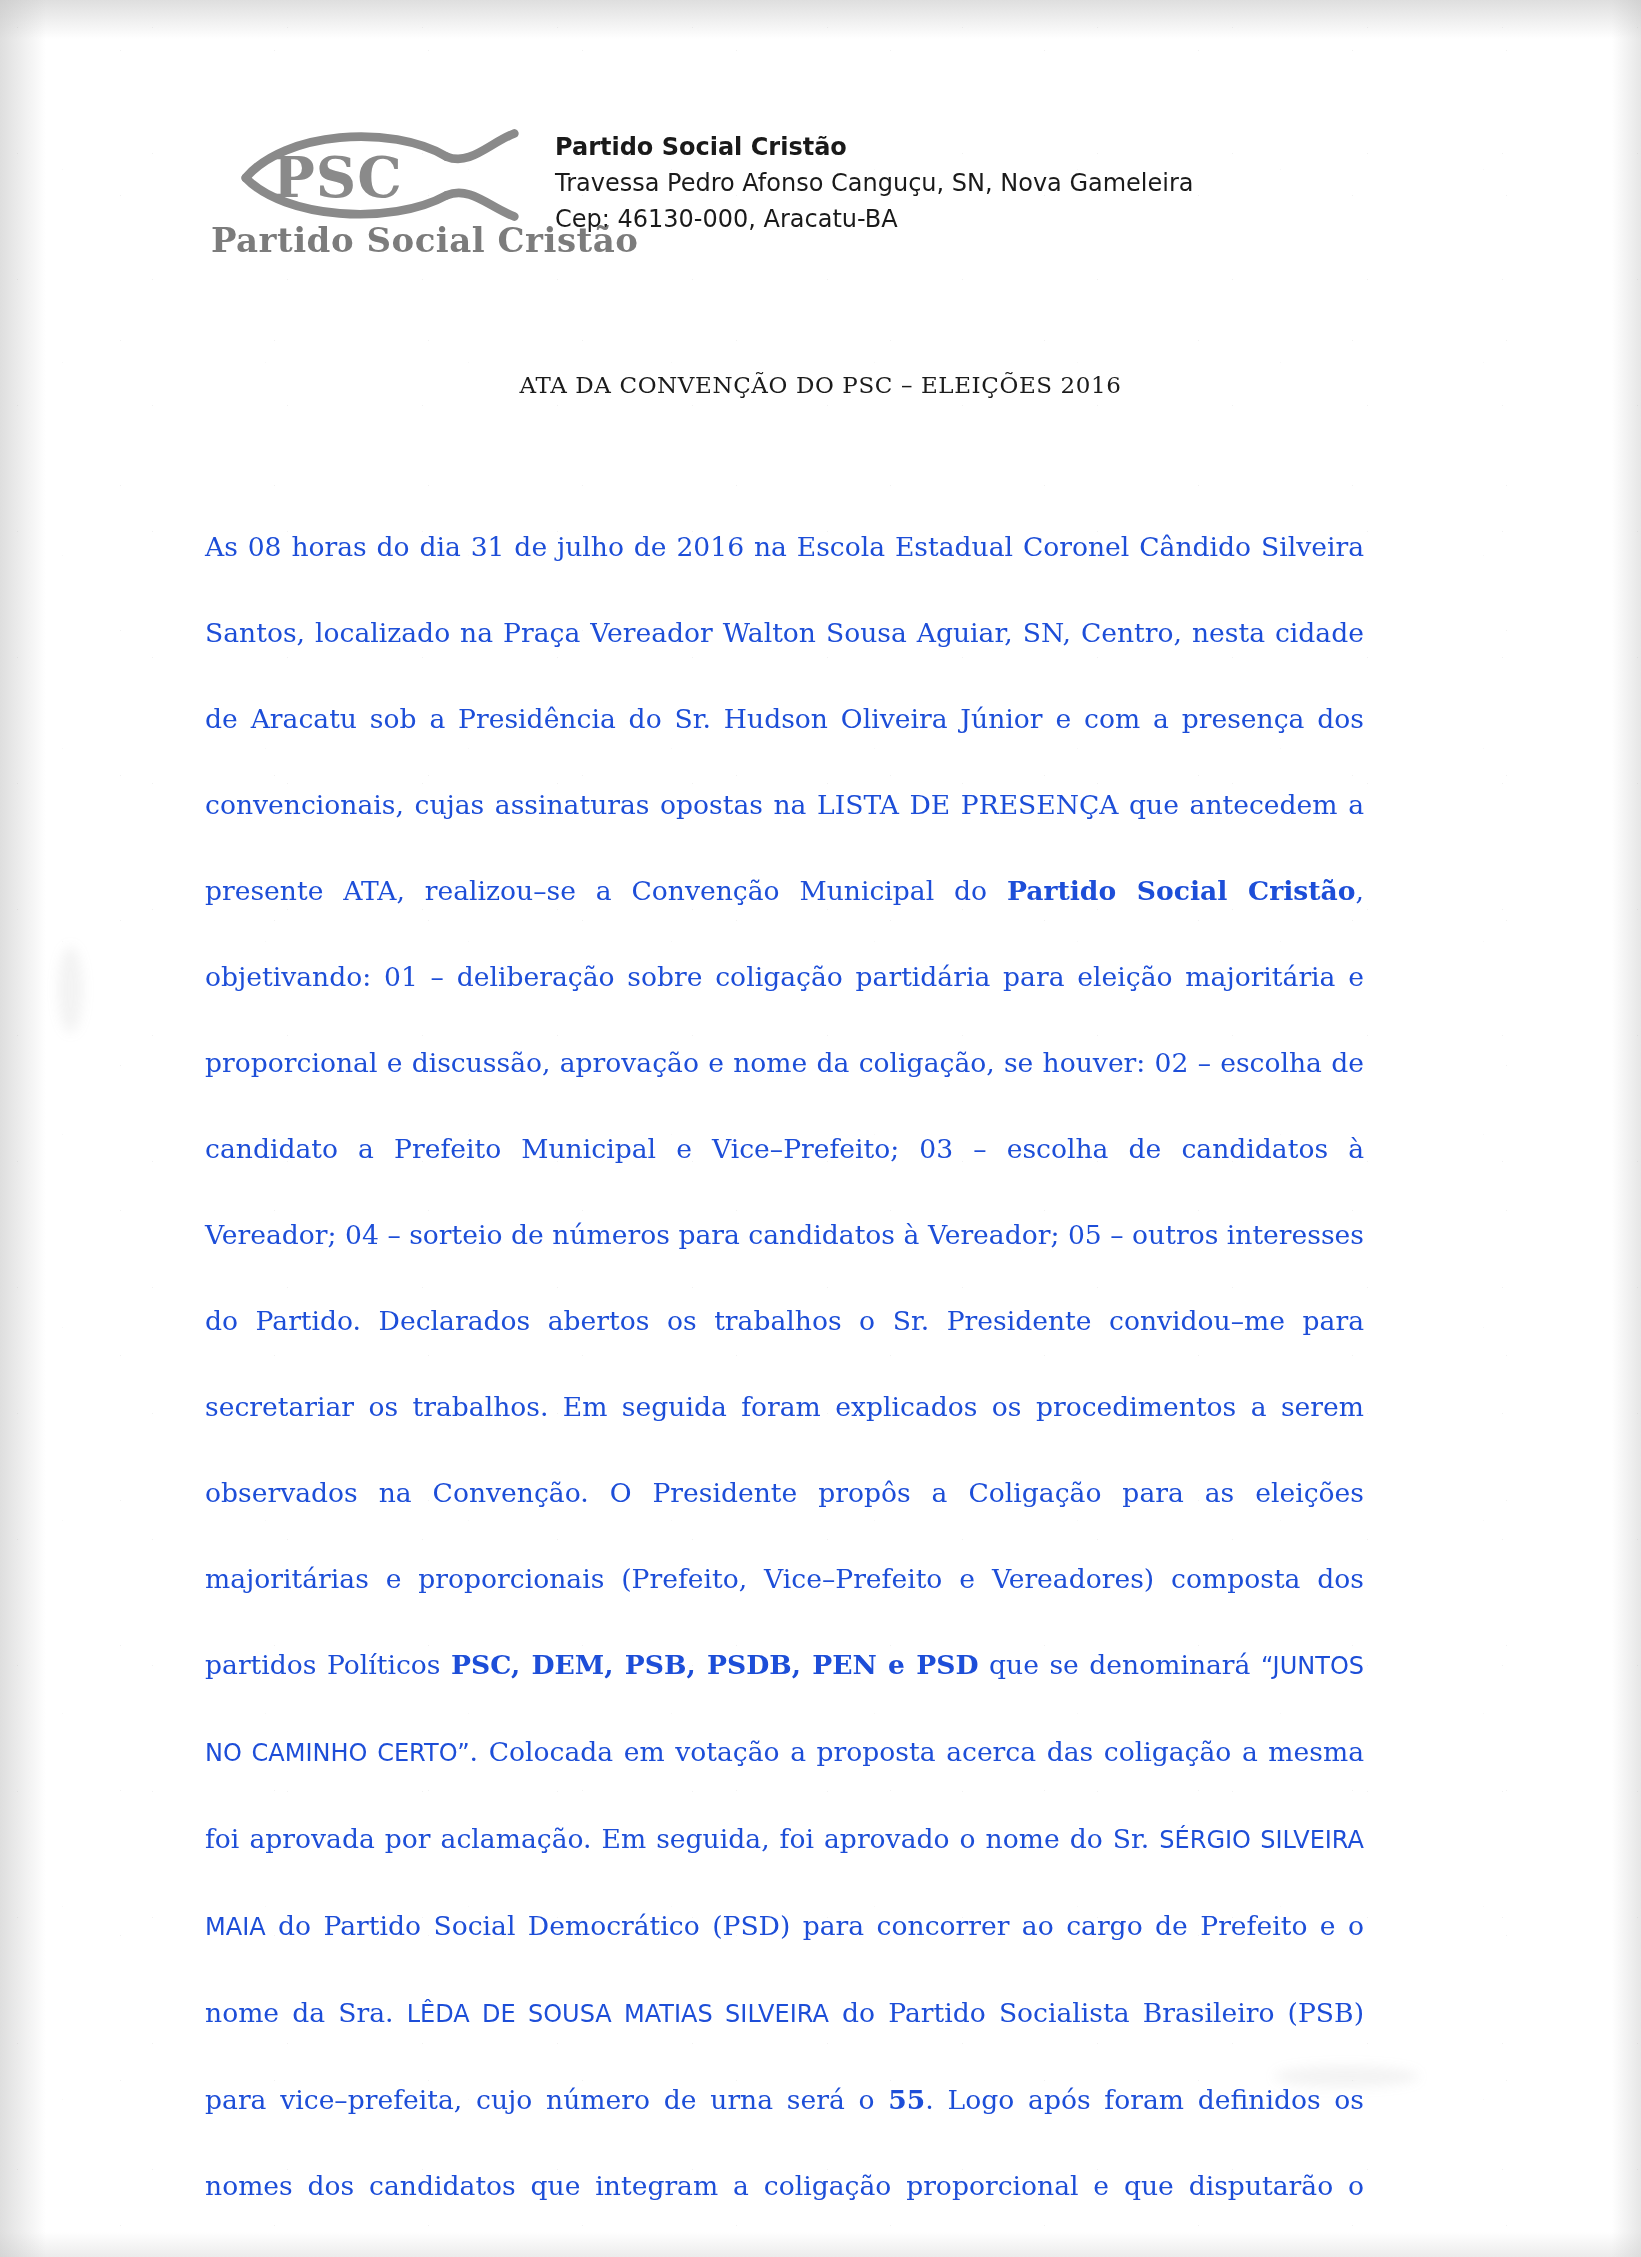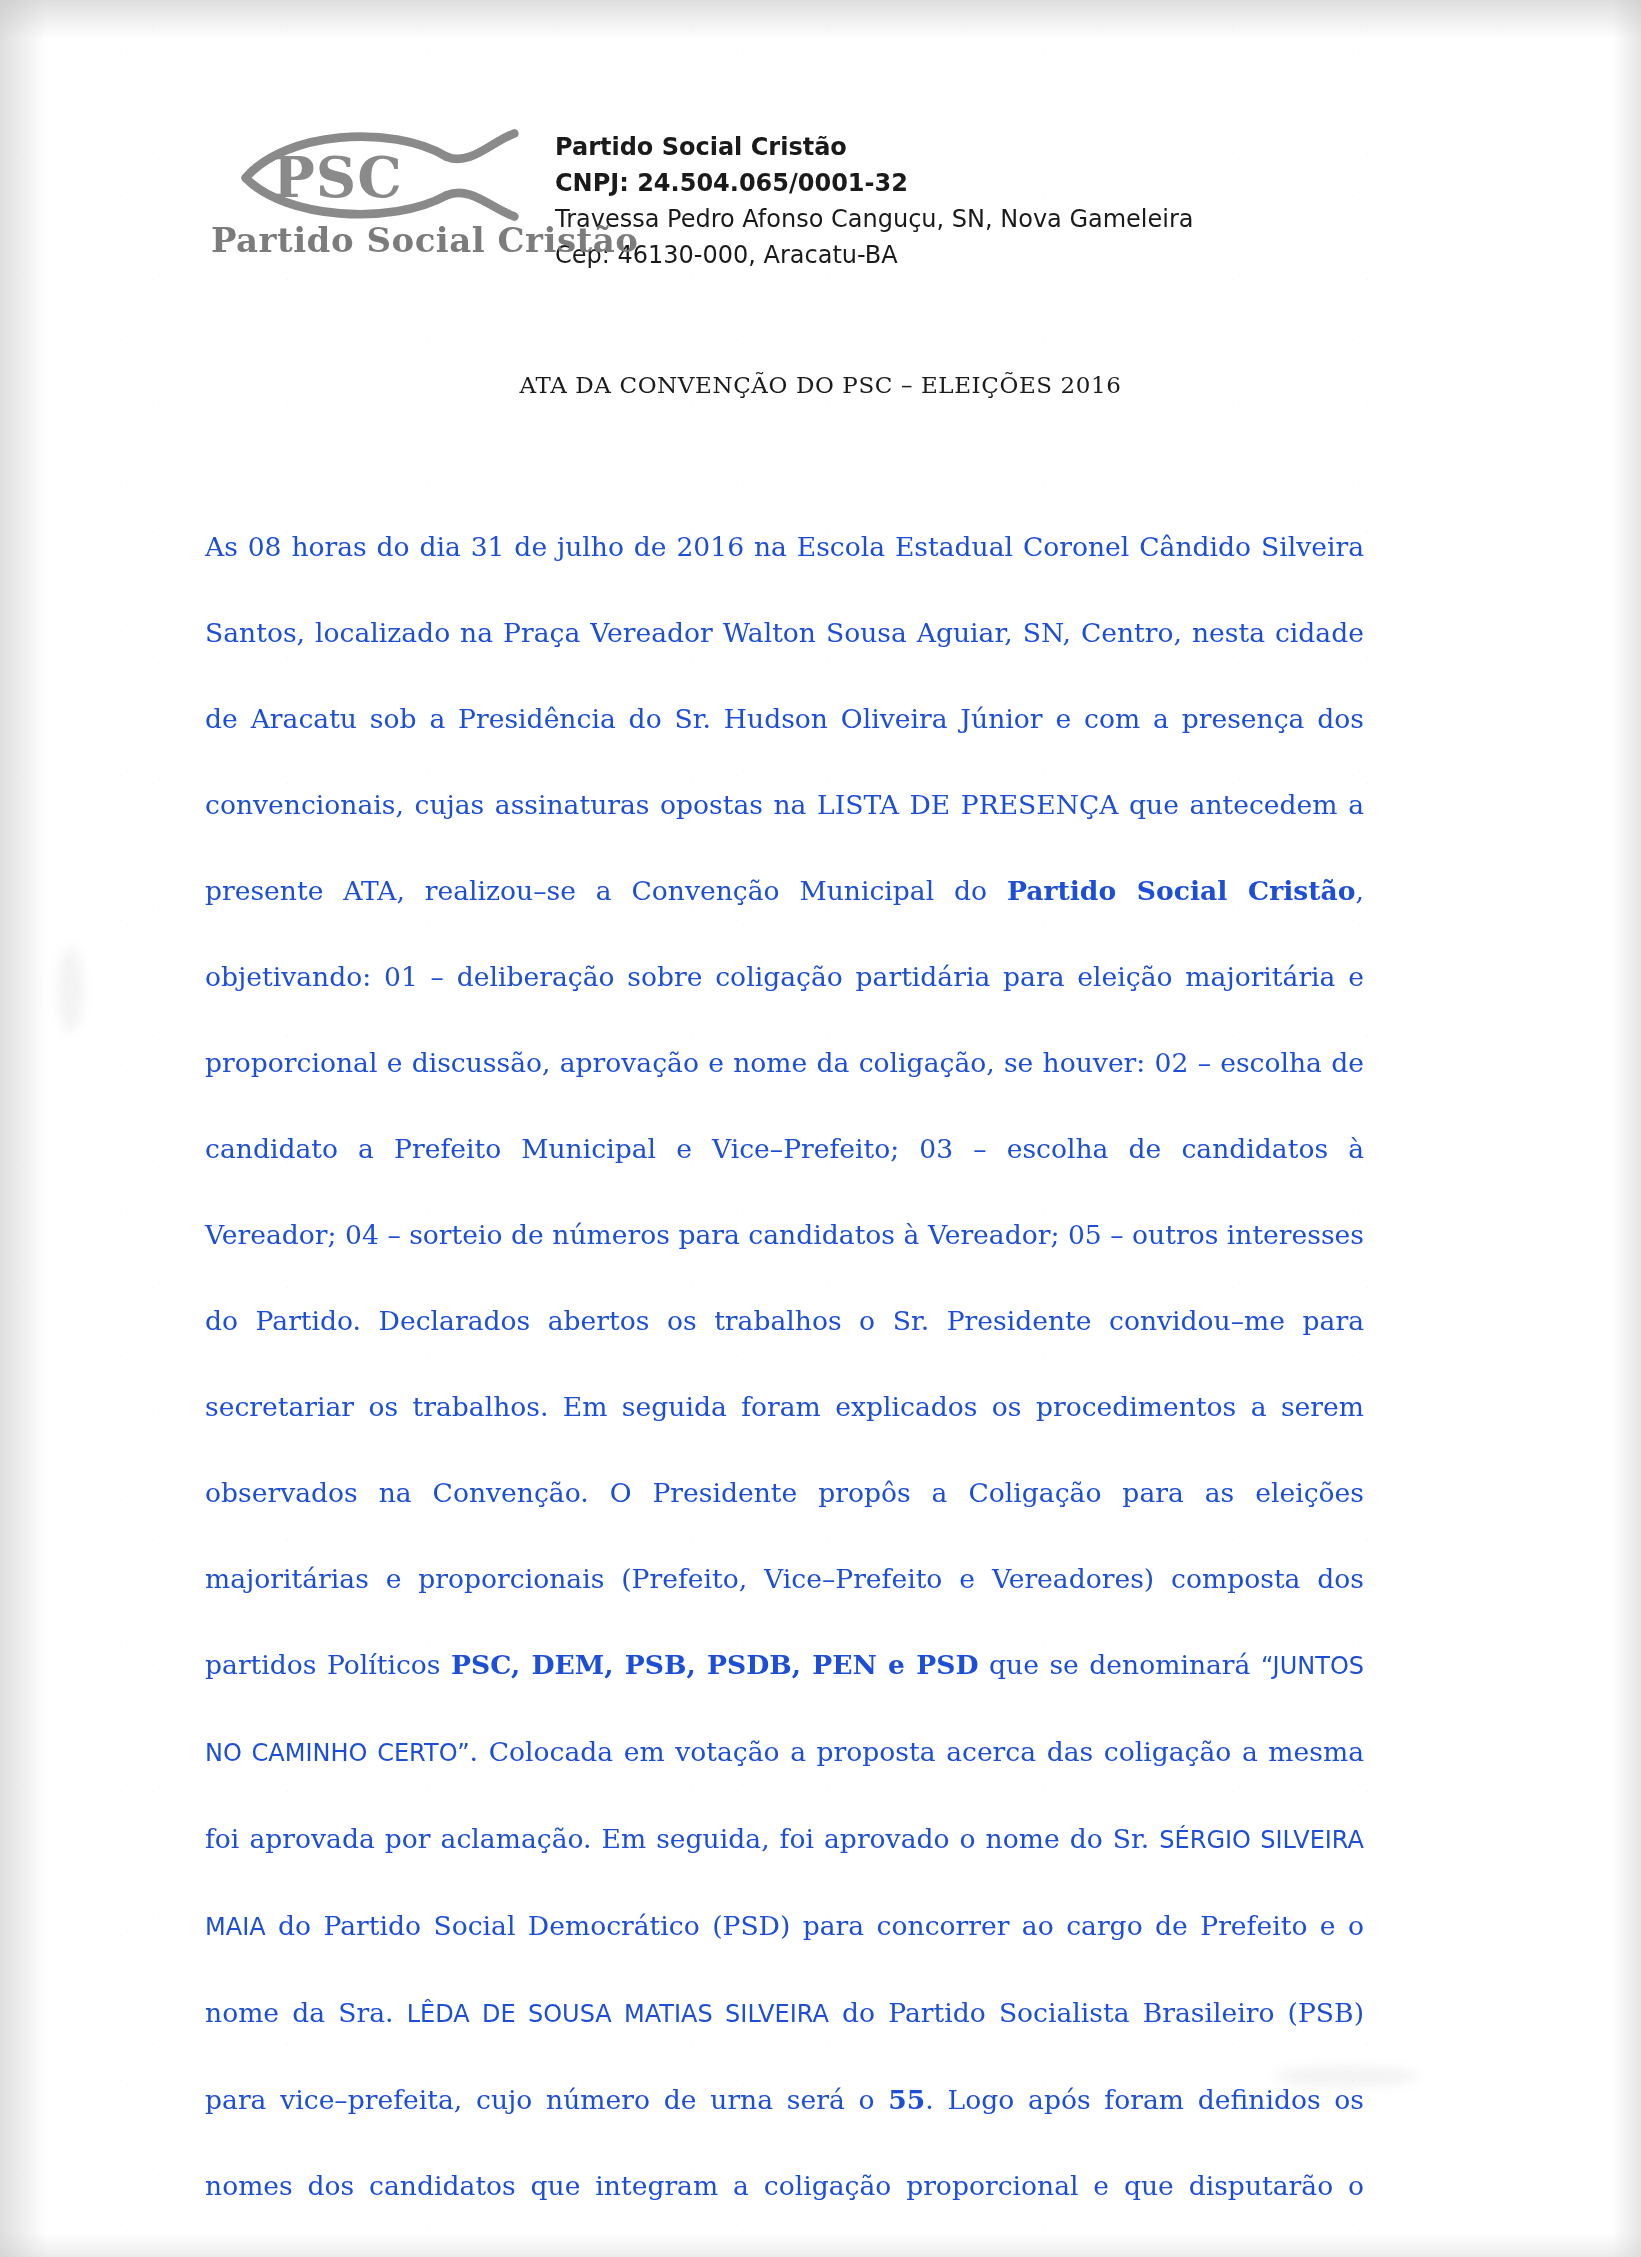--- a/index.html
+++ b/index.html
@@ -145,21 +145,20 @@
             <path d="M248 80 C 272 70, 292 92, 318 102"></path>
           </g>
           <text x="68" y="82" font-family="DejaVu Serif, serif" font-size="58" font-weight="700" fill="#8a8a8a" letter-spacing="1">PSC</text>
         </svg>
       </div>
       <div class="logo-wordmark">Partido Social Cristão</div>
     </div>
 
     <div class="org-block">
       <div class="org-line bold">Partido Social Cristão</div>
-      <div class="org-line bold">CNPJ: 24.504.065/0001-32</div>
       <div class="org-line">Travessa Pedro Afonso Canguçu, SN, Nova Gameleira</div>
       <div class="org-line">Cep: 46130-000, Aracatu-BA</div>
     </div>
 
   </div>
 
   <div class="doc-title">ATA DA CONVENÇÃO DO PSC – ELEIÇÕES 2016</div>
 
   <div class="body-text">
     <p>As 08 horas do dia 31 de julho de 2016 na Escola Estadual Coronel Cândido Silveira Santos, localizado na Praça Vereador Walton Sousa Aguiar, SN, Centro, nesta cidade de Aracatu sob a Presidência do Sr. Hudson Oliveira Júnior e com a presença dos convencionais, cujas assinaturas opostas na LISTA DE PRESENÇA que antecedem a presente ATA, realizou–se a Convenção Municipal do <b>Partido Social Cristão</b>, objetivando: 01 – deliberação sobre coligação partidária para eleição majoritária e proporcional e discussão, aprovação e nome da coligação, se houver: 02 – escolha de candidato a Prefeito Municipal e Vice–Prefeito; 03 – escolha de candidatos à Vereador; 04 – sorteio de números para candidatos à Vereador; 05 – outros interesses do Partido. Declarados abertos os trabalhos o Sr. Presidente convidou–me para secretariar os trabalhos. Em seguida foram explicados os procedimentos a serem observados na Convenção. O Presidente propôs a Coligação para as eleições majoritárias e proporcionais (Prefeito, Vice–Prefeito e Vereadores) composta dos partidos Políticos <b>PSC, DEM, PSB, PSDB, PEN e PSD</b> que se denominará <span class="sans">“JUNTOS NO CAMINHO CERTO”</span>. Colocada em votação a proposta acerca das coligação a mesma foi aprovada por aclamação. Em seguida, foi aprovado o nome do Sr. <span class="sans">SÉRGIO SILVEIRA MAIA</span> do Partido Social Democrático (PSD) para concorrer ao cargo de Prefeito e o nome da Sra. <span class="sans">LÊDA DE SOUSA MATIAS SILVEIRA</span> do Partido Socialista Brasileiro (PSB) para vice–prefeita, cujo número de urna será o <b>55</b>. Logo após foram definidos os nomes dos candidatos que integram a coligação proporcional e que disputarão o cargo eletivo de Vereador, bem como o nome e número que constarão na urna, sendo eles: pelo partido Partido Social Cristão</p>

